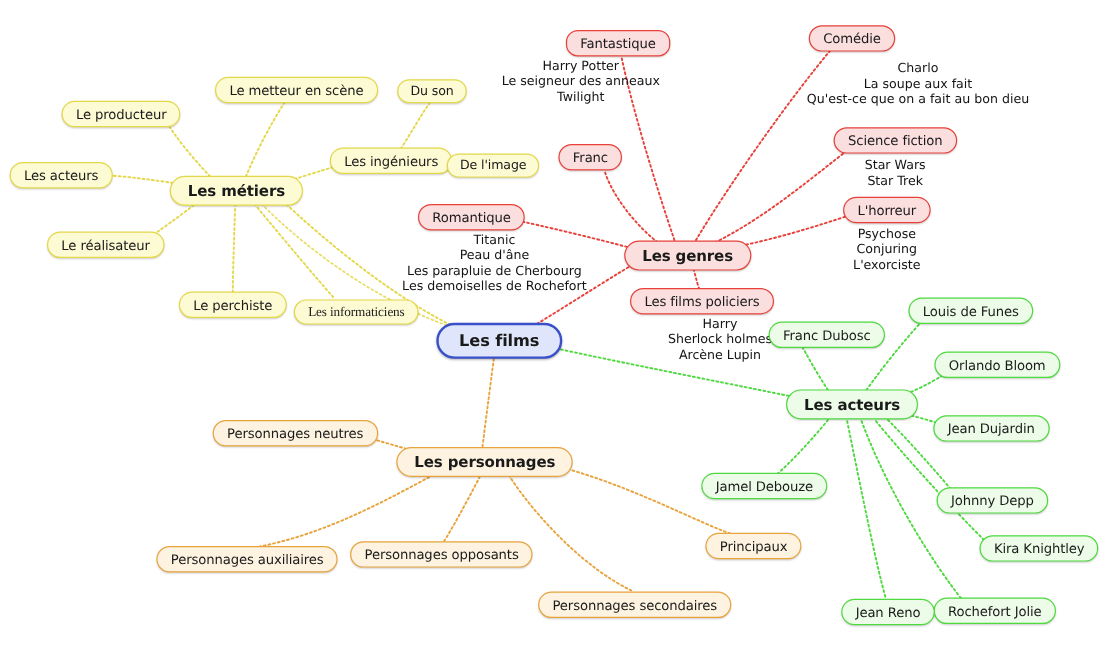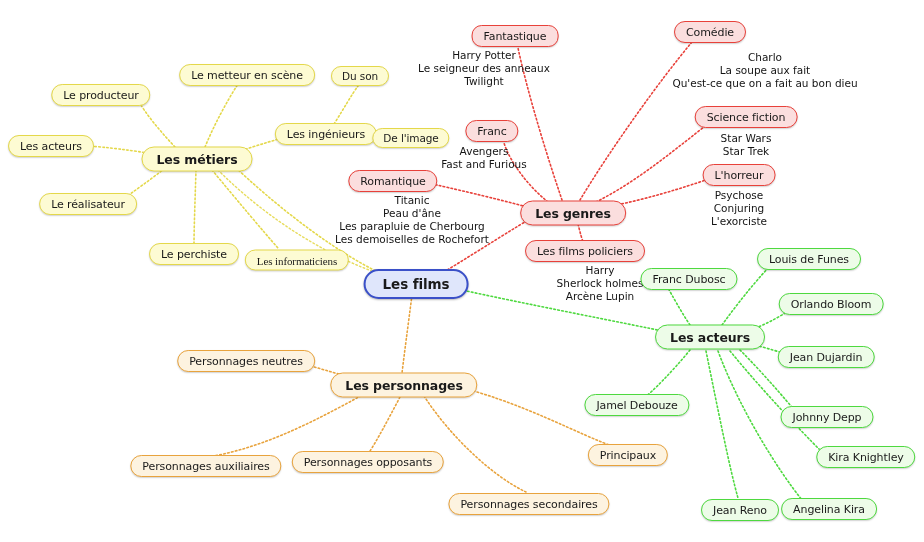--- a/index.html
+++ b/index.html
@@ -195,24 +195,20 @@
   </div>
   <div class="notes" style="left:765px; top:51px;">
     <div>Charlo</div>
     <div>La soupe aux fait</div>
     <div>Qu'est-ce que on a fait au bon dieu</div>
   </div>
 
   <div class="node leaf c-red" style="left:492px; top:131px;">
     <span>Franc</span>
   </div>
-  <div class="notes" style="left:484px; top:145px;">
-    <div>Avengers</div>
-    <div>Fast and Furious</div>
-  </div>
 
   <div class="node leaf c-red" style="left:746px; top:117px;">
     <span>Science fiction</span>
   </div>
   <div class="notes" style="left:746px; top:132px;">
     <div>Star Wars</div>
     <div>Star Trek</div>
   </div>
 
   <div class="node leaf c-red" style="left:739px; top:175px;">
@@ -265,21 +261,21 @@
 
   <div class="node leaf c-green" style="left:866px; top:457px;">
     <span>Kira Knightley</span>
   </div>
 
   <div class="node leaf c-green" style="left:827px; top:417px;">
     <span>Johnny Depp</span>
   </div>
 
   <div class="node leaf c-green" style="left:829px; top:509px;">
-    <span>Angelina Kira</span>
+    <span>Rochefort Jolie</span>
   </div>
 
   <div class="node leaf c-green" style="left:740px; top:510px;">
     <span>Jean Reno</span>
   </div>
 
   <div class="node leaf c-green" style="left:637px; top:405px;">
     <span>Jamel Debouze</span>
   </div>
 

